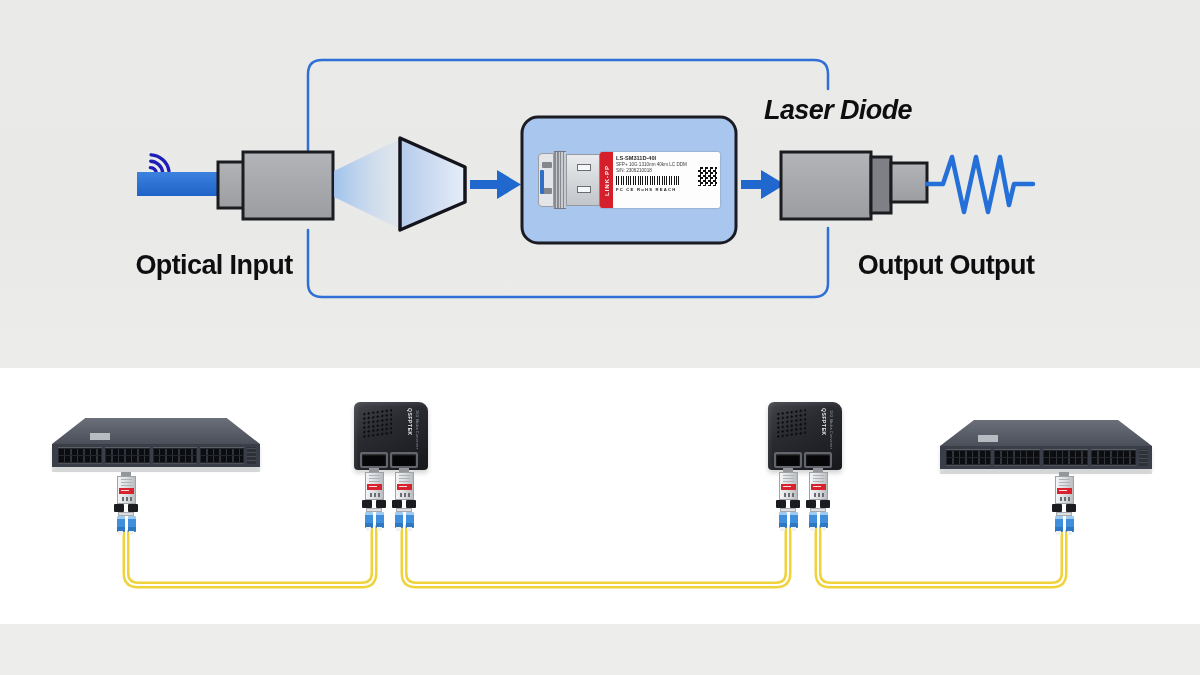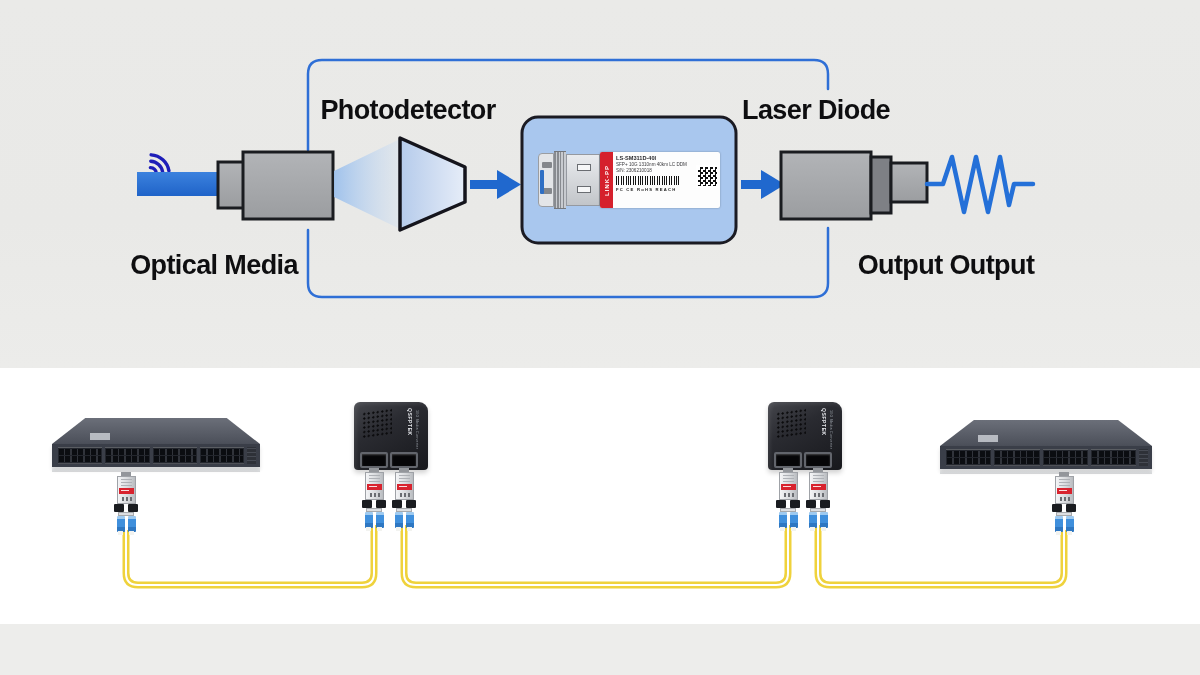--- a/index.html
+++ b/index.html
@@ -142,23 +142,22 @@
         <div class="lbl-model">LS-SM311D-40I</div>
         <div class="lbl-spec">SFP+ 10G 1310nm 40km LC DDM</div>
         <div class="lbl-serial">S/N: 2306210018</div>
         <div class="lbl-barcode"></div>
         <div class="lbl-certs">FC CE RoHS REACH</div>
       </div>
       <div class="lbl-qr"></div>
     </div>
   </div>
 
-  <div class="diagram-label" style="left:298px;top:95px;">Photodetector</div>
-  <div class="diagram-label" style="left:706px;top:95px;">Laser Diode</div>
-  <div class="diagram-label" style="left:104px;top:250px;">Optical Media</div>
+  <div class="diagram-label" style="left:728px;top:95px;font-style:italic;">Laser Diode</div>
+  <div class="diagram-label" style="left:104px;top:250px;">Optical Input</div>
   <div class="diagram-label" style="left:836px;top:250px;">Output Output</div>
 </div>
 
 <div class="bottom-section">
 
   <svg width="1200" height="256" viewBox="0 0 1200 256" style="z-index:1">
     <g fill="none" stroke-linejoin="round">
       <g stroke="#efd23c" stroke-width="7">
         <path d="M 126 162 V 205 Q 126 217 138 217 H 362 Q 374 217 374 205 V 157"></path>
         <path d="M 404 157 V 205 Q 404 217 416 217 H 776 Q 788 217 788 205 V 157"></path>

